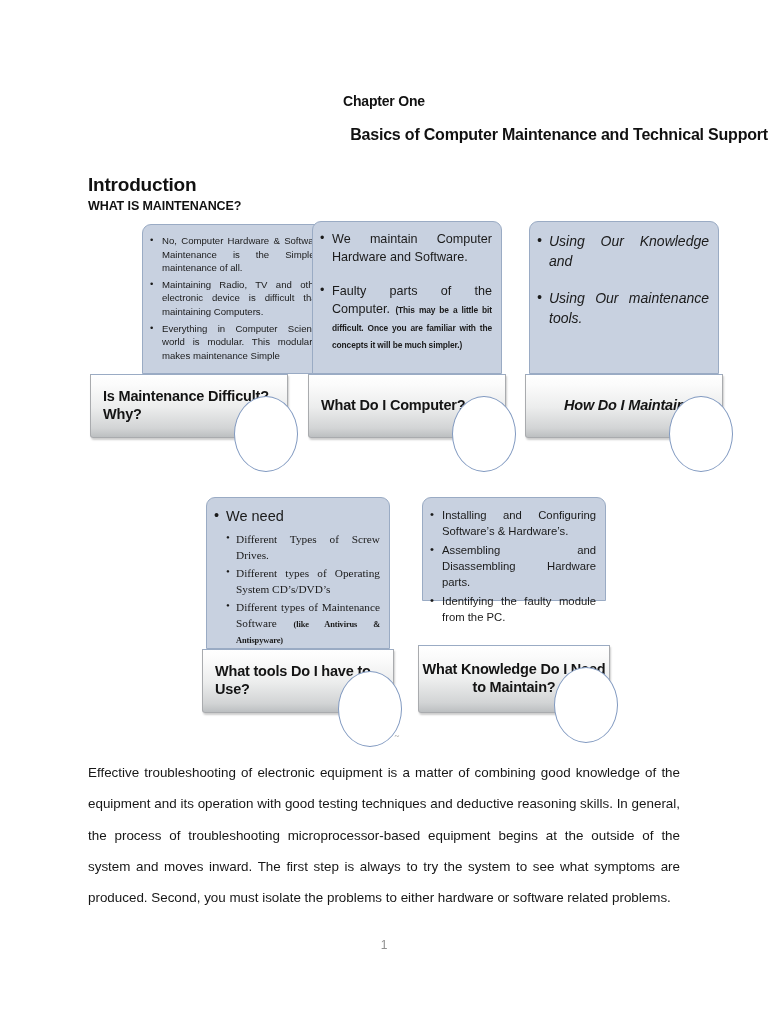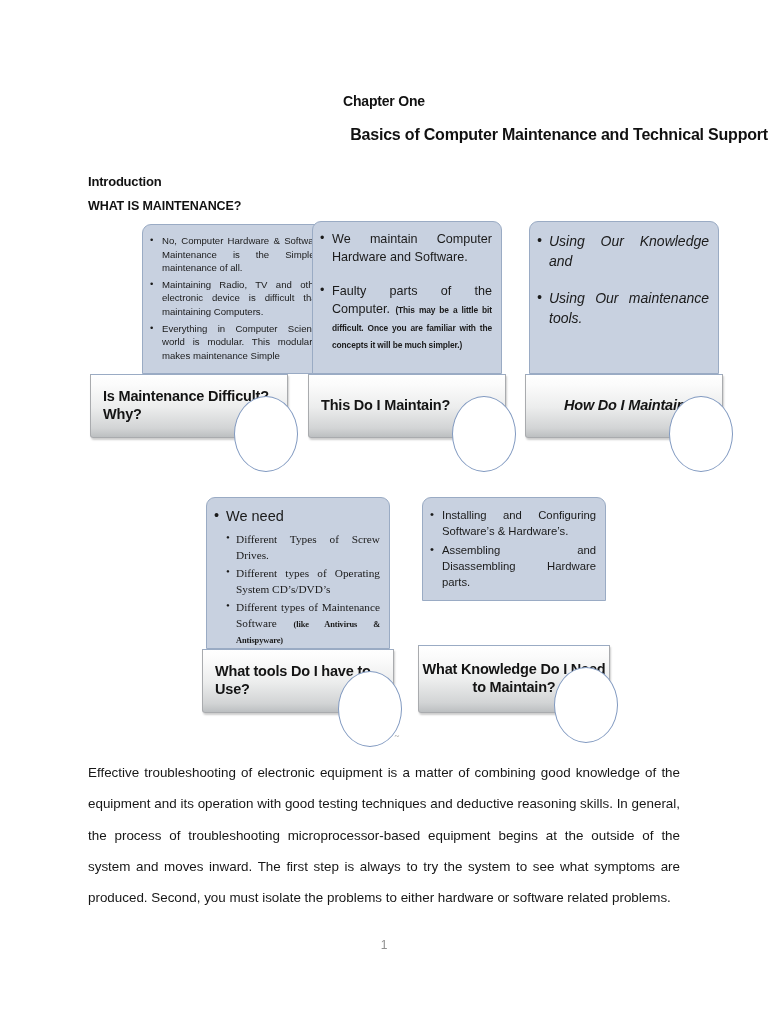--- a/index.html
+++ b/index.html
@@ -40,21 +40,21 @@
     width: 768px;
     text-align: right;
     font-size: 16px;
     font-weight: bold;
     letter-spacing: -0.2px;
   }
   .intro-heading {
     position: absolute;
     left: 88px;
     top: 174px;
-    font-size: 13px;
+    font-size: 19px;
     font-weight: bold;
     letter-spacing: -0.2px;
   }
   .intro-sub {
     position: absolute;
     left: 88px;
     top: 199px;
     font-size: 12.5px;
     font-weight: bold;
     letter-spacing: -0.1px;
@@ -211,21 +211,21 @@
   </div>
 
   <div class="card" style="left:308px; top:221px; width:198px; height:230px;">
     <div class="card-body" style="width:190px; height:153px;">
       <ul class="b1 t-lg">
         <li class="gap">We maintain Computer Hardware and Software.</li>
         <li><span>Faulty parts of the Computer.</span> <span class="tiny">(This may be a little bit difficult. Once you are familiar with the concepts  it will be much simpler.)</span></li>
       </ul>
     </div>
     <div class="card-footer" style="top:153px; width:198px; height:64px;">
-      <div class="card-footer-text">This Do I Maintain?</div>
+      <div class="card-footer-text">What Do I Computer?</div>
     </div>
     <div class="bubble" style="left:144px; top:175px; width:62px; height:74px;"></div>
   </div>
 
   <div class="card" style="left:525px; top:221px; width:198px; height:230px;font-style:italic;">
     <div class="card-body" style="width:190px; height:153px;">
       <ul class="b1 t-xl">
         <li class="gap">Using Our Knowledge and</li>
         <li>Using                    Our maintenance tools.</li>
       </ul>
@@ -253,20 +253,21 @@
       <div class="card-footer-text">What tools Do I have to Use?</div>
     </div>
     <div class="bubble" style="left:136px; top:174px; width:62px; height:74px;"></div>
   </div>
 
   <div class="card" style="left:418px; top:497px; width:192px; height:228px;">
     <div class="card-body" style="width:184px; height:104px;">
       <ul class="b1 t-md">
         <li>Installing and Configuring Software’s &amp; Hardware’s.</li>
         <li>Assembling and Disassembling Hardware parts.</li>
+        <li>Identifying the faulty module from the PC.</li>
       </ul>
     </div>
     <div class="card-footer" style="top:148px; width:192px; height:68px;">
       <div class="card-footer-text centered">What Knowledge Do I Need to Maintain?</div>
     </div>
     <div class="bubble" style="left:136px; top:170px; width:62px; height:74px;"></div>
   </div>
 
   <div class="artifact" style="left:372px; top:731px;">· ·  ~</div>
 

